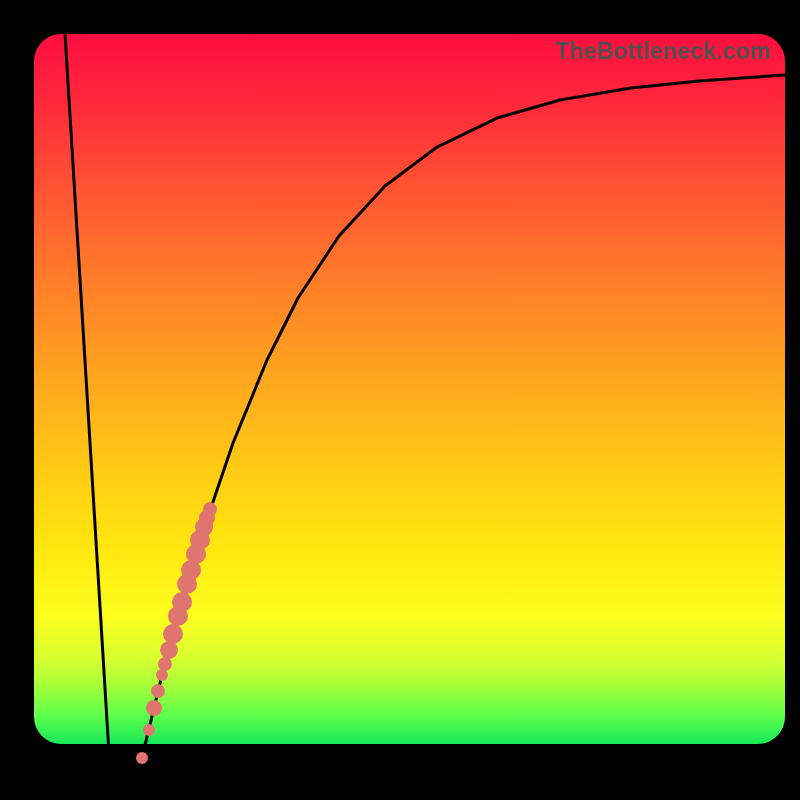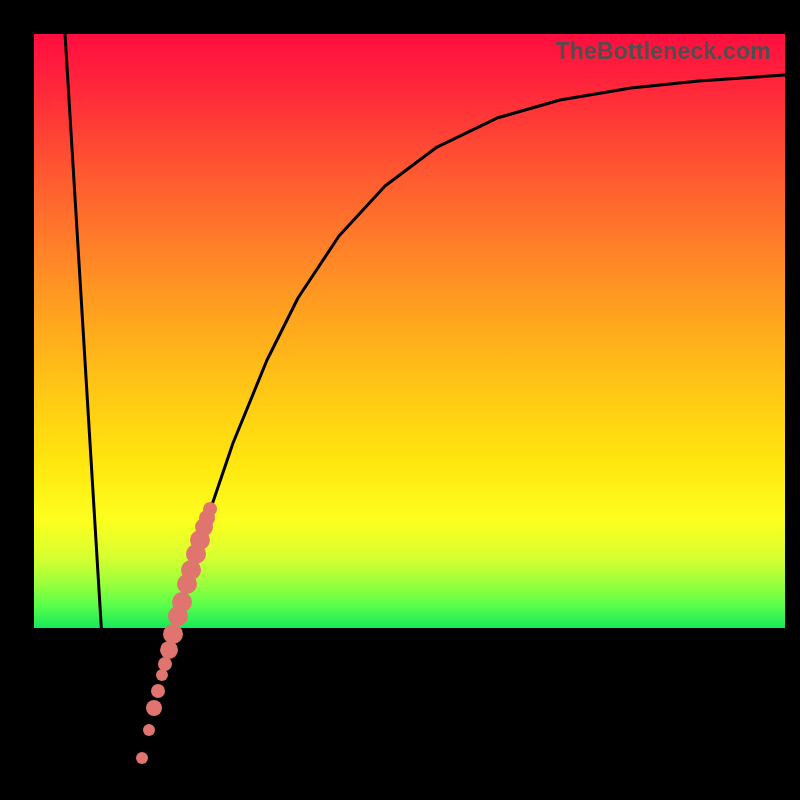--- a/index.html
+++ b/index.html
@@ -14,37 +14,38 @@
     position: relative;
     width: 800px;
     height: 800px;
     background: #000;
   }
   .plot-area {
     position: absolute;
     left: 34px;
     top: 34px;
     width: 751px;
-    height: 594px;
+    height: 710px;
     
     background: linear-gradient(
       to bottom,
       #ff0d3f 0%,
       #ff2a3a 10%,
       #ff5432 22%,
       #ff7a2a 34%,
       #ffa21f 47%,
       #ffc715 60%,
       #ffe60f 72%,
       #fcff1f 82%,
       #d8ff30 88%,
       #a3ff3a 92%,
       #5dff4a 96%,
       #18e85a 100%
     );
+    border-radius: 27px;
   }
   .watermark {
     position: absolute;
     top: 4px;
     right: 14px;
     font-family: Arial, Helvetica, sans-serif;
     font-size: 23px;
     font-weight: 600;
     color: #4f4f4f;
     letter-spacing: 0.2px;

